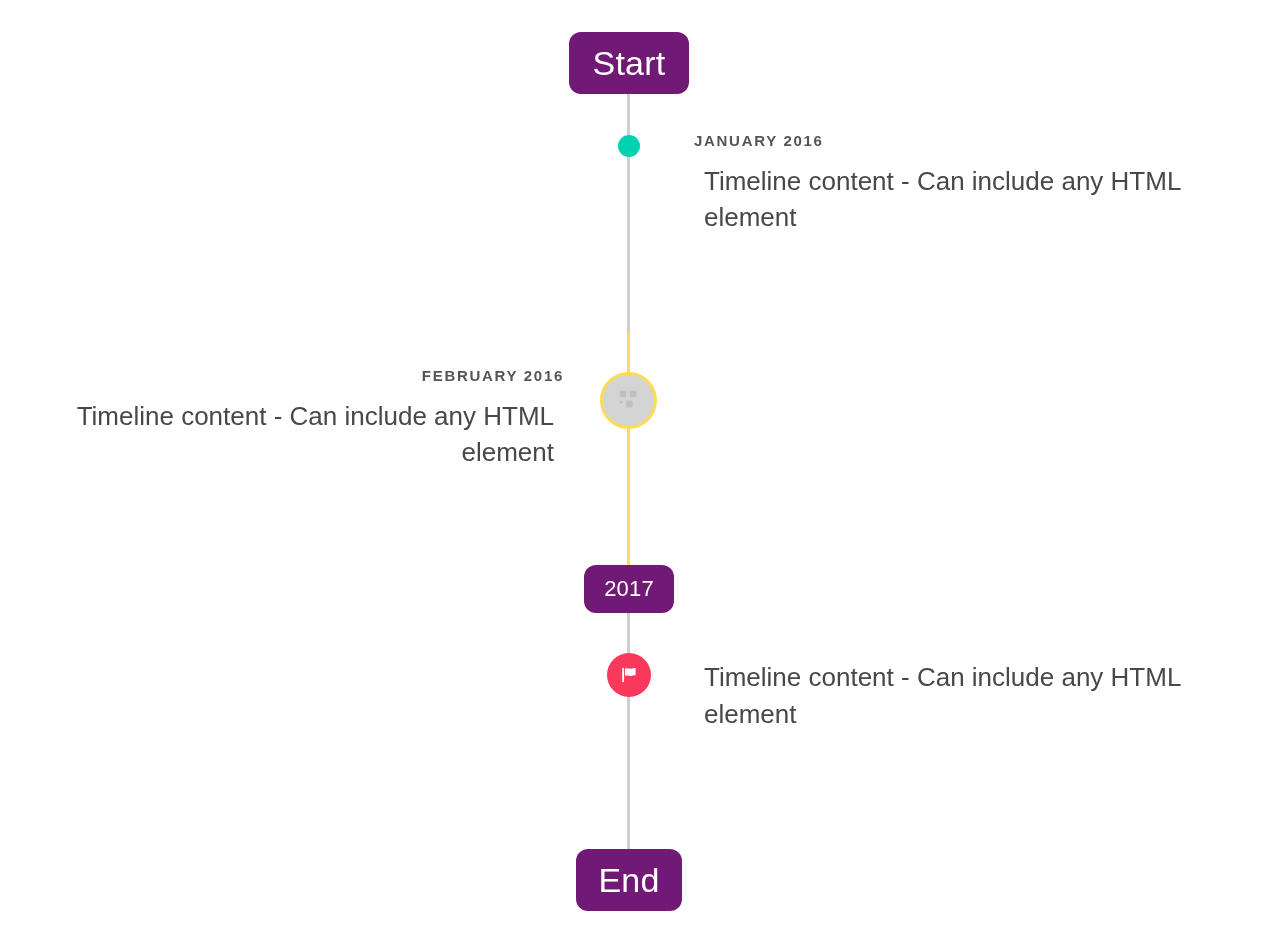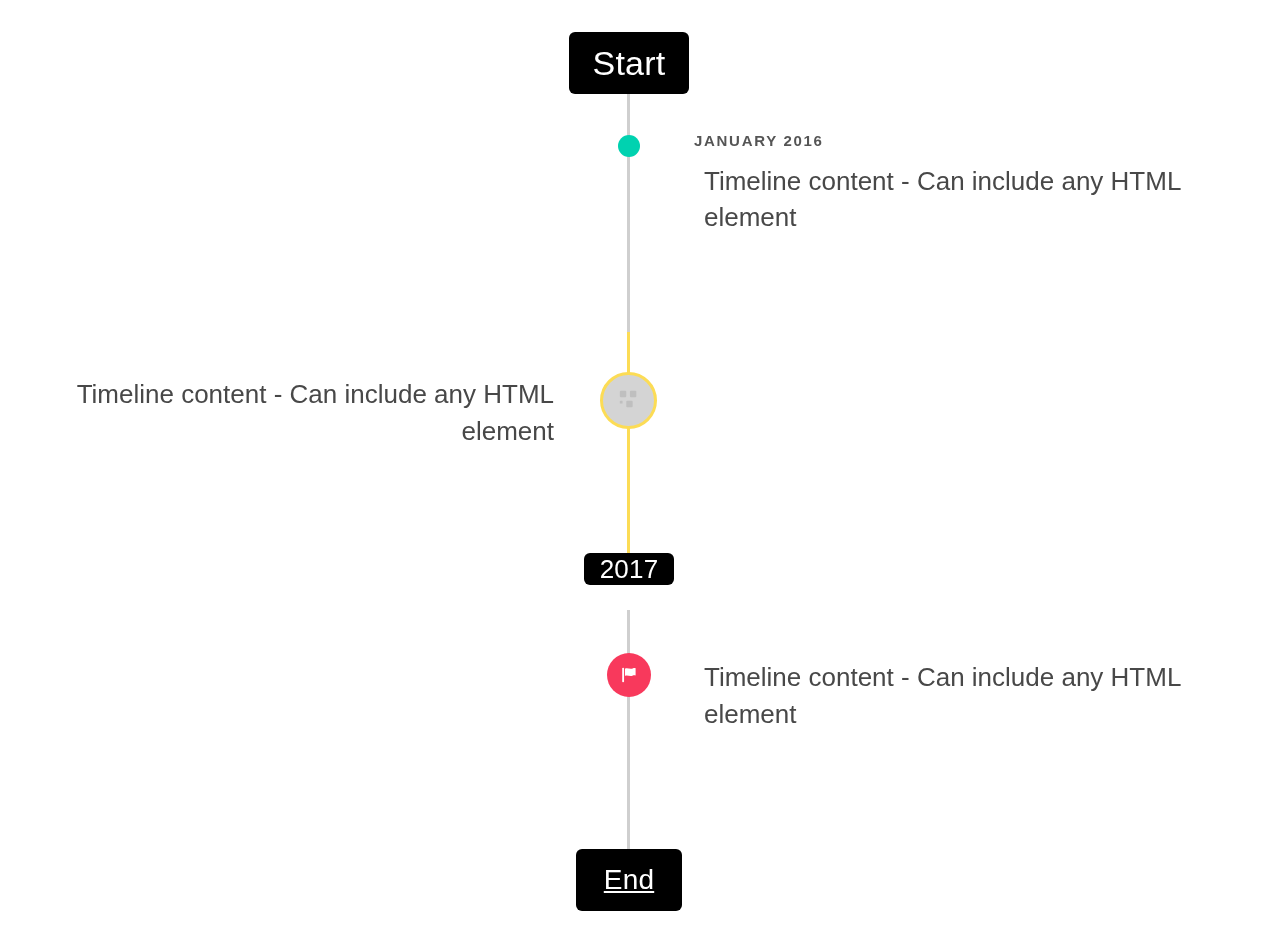--- a/index.html
+++ b/index.html
@@ -30,52 +30,51 @@
     width: 3px;
     background: #cfcfcf;
   }
   .rail-top     { top: 88px;  height: 244px; }
   .rail-yellow  { top: 332px; height: 240px; background: #fcdc55; }
   .rail-bottom  { top: 610px; height: 240px; }
 
   
   .cap {
     position: absolute;
-    background: #000000;
+    background: #701a75;
     color: #ffffff;
-    border-radius: 6px;
+    border-radius: 12px;
     display: flex;
     align-items: center;
     justify-content: center;
     font-weight: 400;
     letter-spacing: 0.2px;
     user-select: none;
     z-index: 3;
   }
   .cap-start {
     left: 569px;
     top: 32px;
     width: 120px;
     height: 62px;
     font-size: 34px;
   }
   .cap-year {
     left: 584px;
-    top: 553px;
+    top: 565px;
     width: 90px;
-    height: 32px;
-    font-size: 26px;
+    height: 48px;
+    font-size: 22px;
   }
   .cap-end {
     left: 576px;
     top: 849px;
     width: 106px;
     height: 62px;
-    font-size: 28px;
-    text-decoration: underline;
+    font-size: 34px;
   }
 
   
   .marker {
     position: absolute;
     border-radius: 50%;
     z-index: 3;
     display: flex;
     align-items: center;
     justify-content: center;
@@ -156,20 +155,21 @@
     <span>
       <svg width="22" height="22" viewBox="0 0 24 24" fill="#333333" aria-hidden="true">
         <rect x="2" y="3" width="7" height="7" rx="1"></rect>
         <rect x="13" y="3" width="7" height="7" rx="1"></rect>
         <rect x="2" y="14" width="3" height="3" rx="0.6"></rect>
         <rect x="9" y="14" width="7" height="7" rx="1"></rect>
       </svg>
     </span>
   </div>
   <div class="event event-left event-feb">
+    <p class="event-date">February 2016</p>
     <p class="event-body">Timeline content - Can include any HTML element</p>
   </div>
 
   <div class="cap cap-year">2017</div>
 
   <div class="marker marker-flag">
     <span>
       <svg width="22" height="22" viewBox="0 0 24 24" aria-hidden="true">
         <rect x="4.6" y="4" width="2" height="16" rx="0.9" fill="#ffffff"></rect>
         <path d="M7.6 5.1 C10.4 3.6 13.2 6.3 16 4.9 C17.3 4.3 18.4 4.2 19.2 4.6 L19.2 12.6 C18.2 12.1 17.0 12.2 15.7 12.8 C13.0 14.1 10.3 11.6 7.6 13.0 Z" fill="#ffffff"></path>

